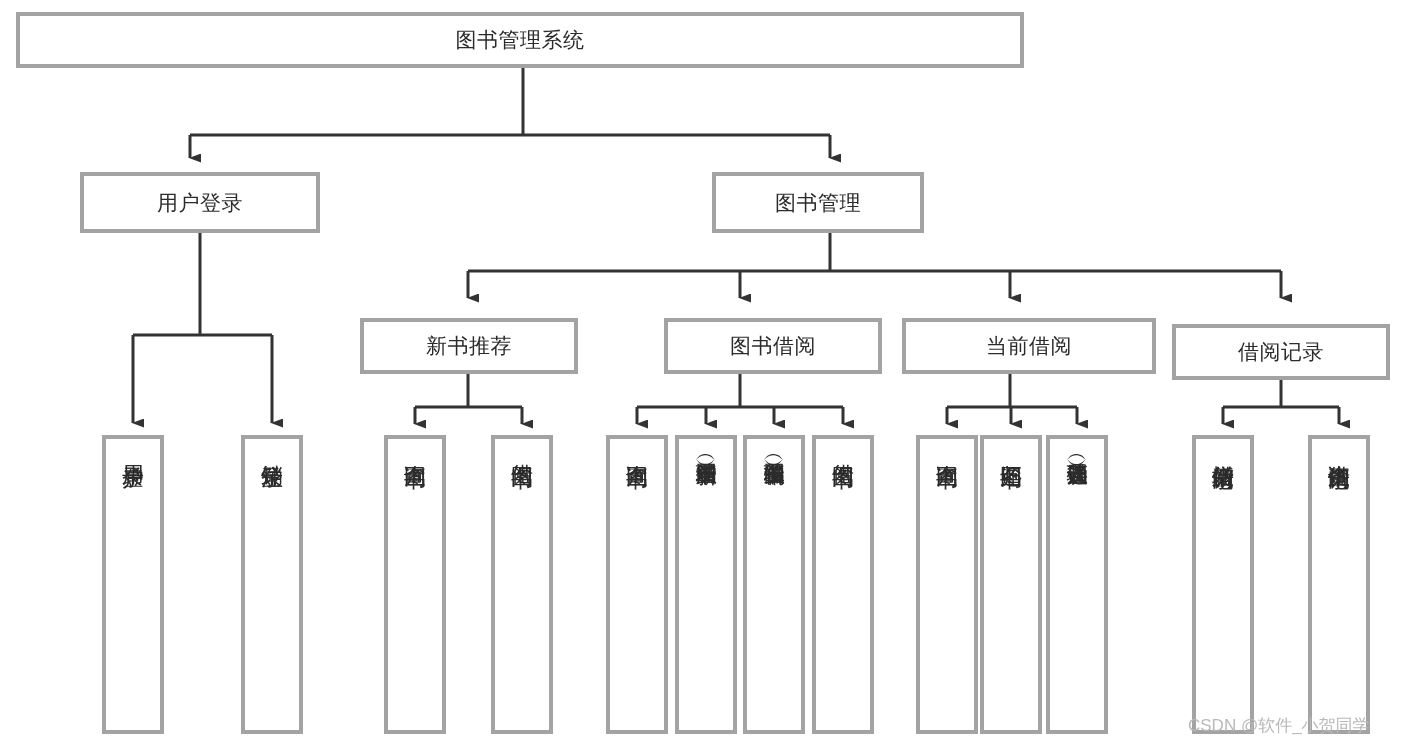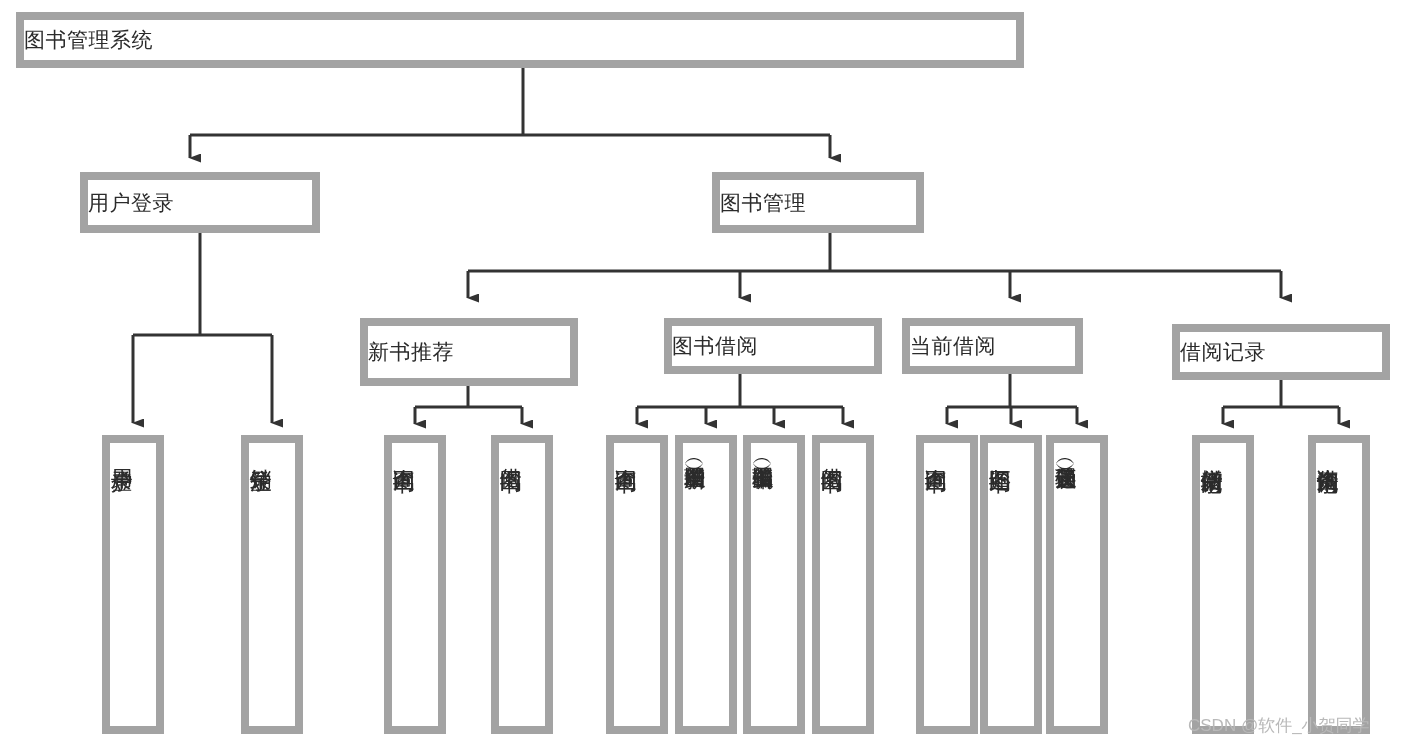--- a/index.html
+++ b/index.html
@@ -21,25 +21,25 @@
     position: absolute;
     left: 0;
     top: 0;
     width: 1405px;
     height: 747px;
     pointer-events: none;
   }
   .node {
     position: absolute;
     box-sizing: border-box;
-    border: 8px solid #a3a3a3;
+    border: 4px solid #a3a3a3;
     background: #ffffff;
     display: flex;
     align-items: center;
-    justify-content: flex-start;
+    justify-content: center;
     color: #2b2b2b;
     z-index: 2;
   }
   .node .label {
     display: block;
     text-align: center;
     line-height: 1.22;
     letter-spacing: 0.5px;
   }
   
@@ -138,29 +138,29 @@
   </div>
 
   <div class="node h" style="left:80px; top:172px; width:240px; height:61px;">
     <span class="label">用户登录</span>
   </div>
 
   <div class="node h" style="left:712px; top:172px; width:212px; height:61px;">
     <span class="label">图书管理</span>
   </div>
 
-  <div class="node h" style="left:360px; top:318px; width:218px; height:68px;">
+  <div class="node h" style="left:360px; top:318px; width:218px; height:56px;">
     <span class="label">新书推荐</span>
   </div>
 
   <div class="node h" style="left:632px; top:318px; width:218px; height:56px;margin-left:32px;">
     <span class="label">图书借阅</span>
   </div>
 
-  <div class="node h" style="left:902px; top:318px; width:181px; height:56px;">
+  <div class="node h" style="left:902px; top:318px; width:254px; height:56px;">
     <span class="label">当前借阅</span>
   </div>
 
   <div class="node h" style="left:1172px; top:316px; width:218px; height:56px;margin-top:8px;">
     <span class="label">借阅记录</span>
   </div>
 
   <div class="node v" style="left:102px; top:435px; width:62px; height:299px;">
     <span class="label">用户登录</span>
   </div>

